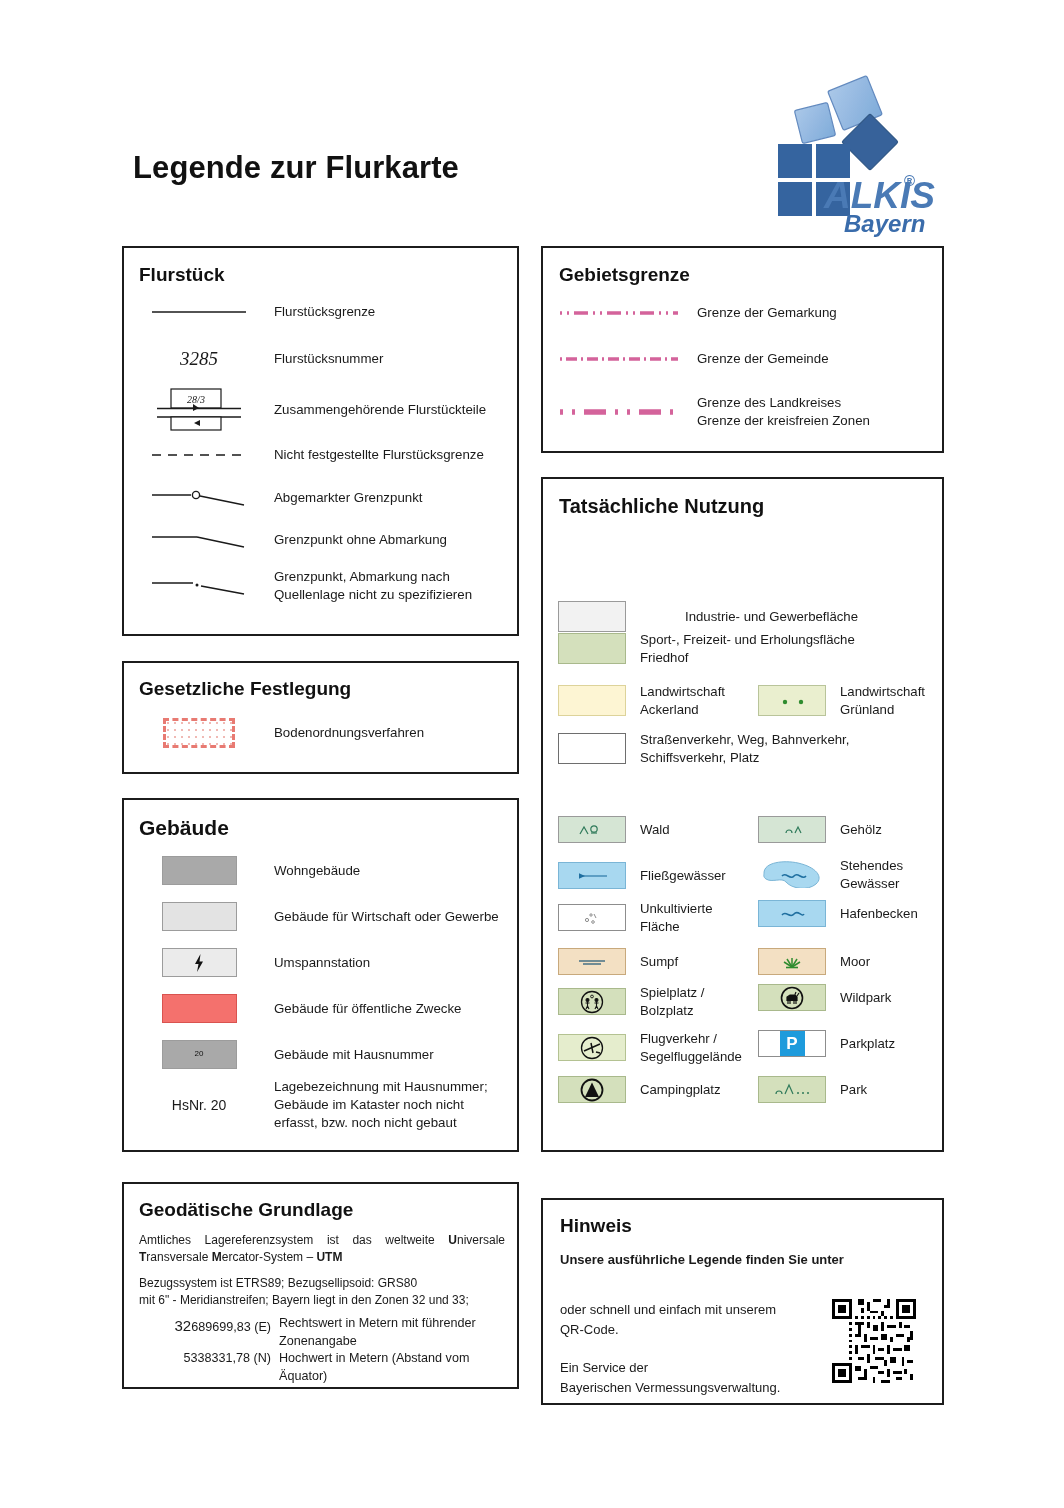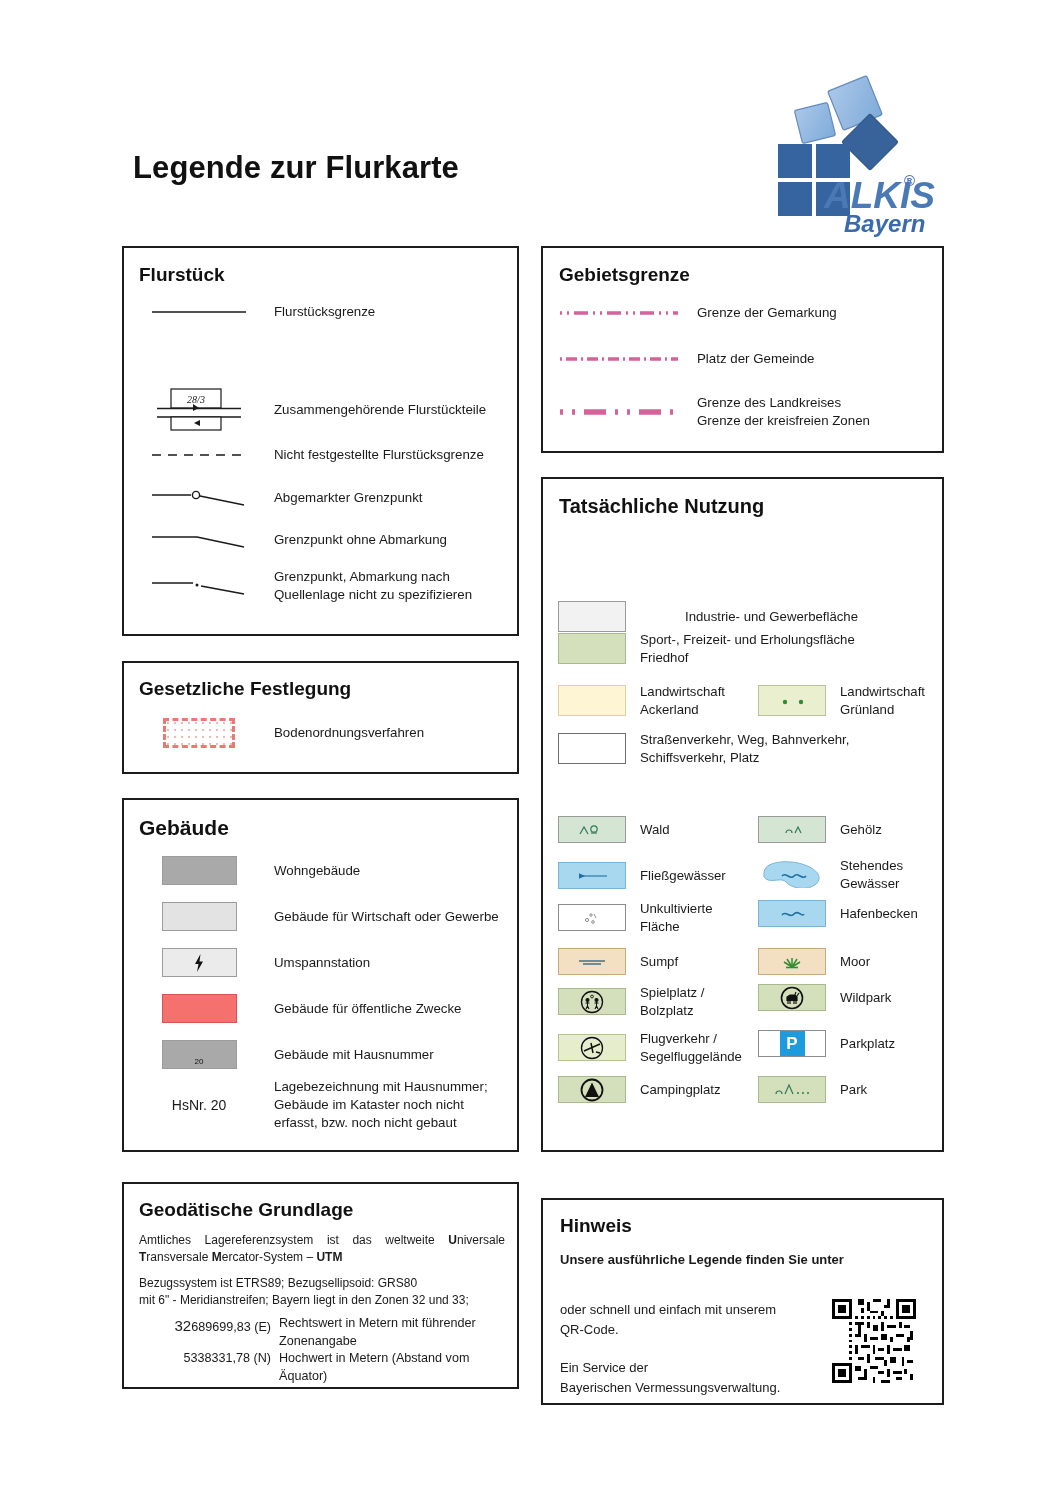--- a/index.html
+++ b/index.html
@@ -130,20 +130,26 @@
 
     <div class="fl-row" style="top:55px;">
       <div class="fl-sym">
         <svg width="98" height="14">
             <line x1="2" y1="7" x2="96" y2="7" stroke="#1a1a1a" stroke-width="1.5"></line>
           </svg>
       </div>
       <div class="fl-lbl lbl">Flurstücksgrenze</div>
     </div>
 
+    <div class="fl-row" style="top:100px;">
+      <div class="fl-sym">
+        <span style="font-style:italic;font-size:19px;font-family:'Liberation Serif',serif;">3285</span>
+      </div>
+      <div class="fl-lbl lbl">Flurstücksnummer</div>
+    </div>
 
     <div class="fl-row" style="top:138px;">
       <div class="fl-sym">
         <svg width="100" height="48" viewBox="0 0 100 48">
           <rect x="22" y="3" width="50" height="19" fill="#fff" stroke="#1a1a1a" stroke-width="1.2"></rect>
           <text x="47" y="17" text-anchor="middle" font-family="Liberation Serif, serif" font-size="10" font-style="italic" fill="#1a1a1a">28/3</text>
           <line x1="8" y1="22.5" x2="92" y2="22.5" stroke="#1a1a1a" stroke-width="1.4"></line>
           <line x1="8" y1="31" x2="92" y2="31" stroke="#1a1a1a" stroke-width="1.4"></line>
           <rect x="22" y="31" width="50" height="13" fill="#fff" stroke="#1a1a1a" stroke-width="1.2"></rect>
           <path d="M44 18 L50 22 L44 25 Z" fill="#1a1a1a"></path>
@@ -235,21 +241,21 @@
 
     <div class="gb-row" style="top:194px;">
       <div class="gb-sym">
         <div class="gb-sw" style="background:#f4716d;border-color:#d9534f;"></div>
       </div>
       <div class="gb-lbl lbl">Gebäude für öffentliche Zwecke</div>
     </div>
 
     <div class="gb-row" style="top:240px;">
       <div class="gb-sym">
-        <div class="gb-sw" style="background:#a9a9a9;align-items:flex-end;justify-content:center;">
+        <div class="gb-sw" style="background:#a9a9a9;justify-content:center;">
           <span style="font-size:8px;padding-bottom:2px;color:#111;">20</span>
         </div>
       </div>
       <div class="gb-lbl lbl">Gebäude mit Hausnummer</div>
     </div>
 
     <div class="gb-row" style="top:278px;">
       <div class="gb-sym">
         <span style="font-size:14px;">HsNr. 20</span>
       </div>
@@ -292,21 +298,21 @@
       </div>
       <div class="gg-lbl lbl">Grenze der Gemarkung</div>
     </div>
 
     <div class="gg-row" style="top:102px;">
       <div class="gg-sym">
         <svg width="122" height="10">
           <line x1="2" y1="5" x2="120" y2="5" stroke="#d4639b" stroke-width="3.4" stroke-dasharray="2,4,11,4"></line>
         </svg>
       </div>
-      <div class="gg-lbl lbl">Platz der Gemeinde</div>
+      <div class="gg-lbl lbl">Grenze der Gemeinde</div>
     </div>
 
     <div class="gg-row" style="top:146px;">
       <div class="gg-sym">
         <svg width="122" height="12">
           <line x1="2" y1="6" x2="120" y2="6" stroke="#d4639b" stroke-width="5.4" stroke-dasharray="3,9,3,9,22,9"></line>
         </svg>
       </div>
       <div class="gg-lbl lbl">
         <div>Grenze des Landkreises</div>

